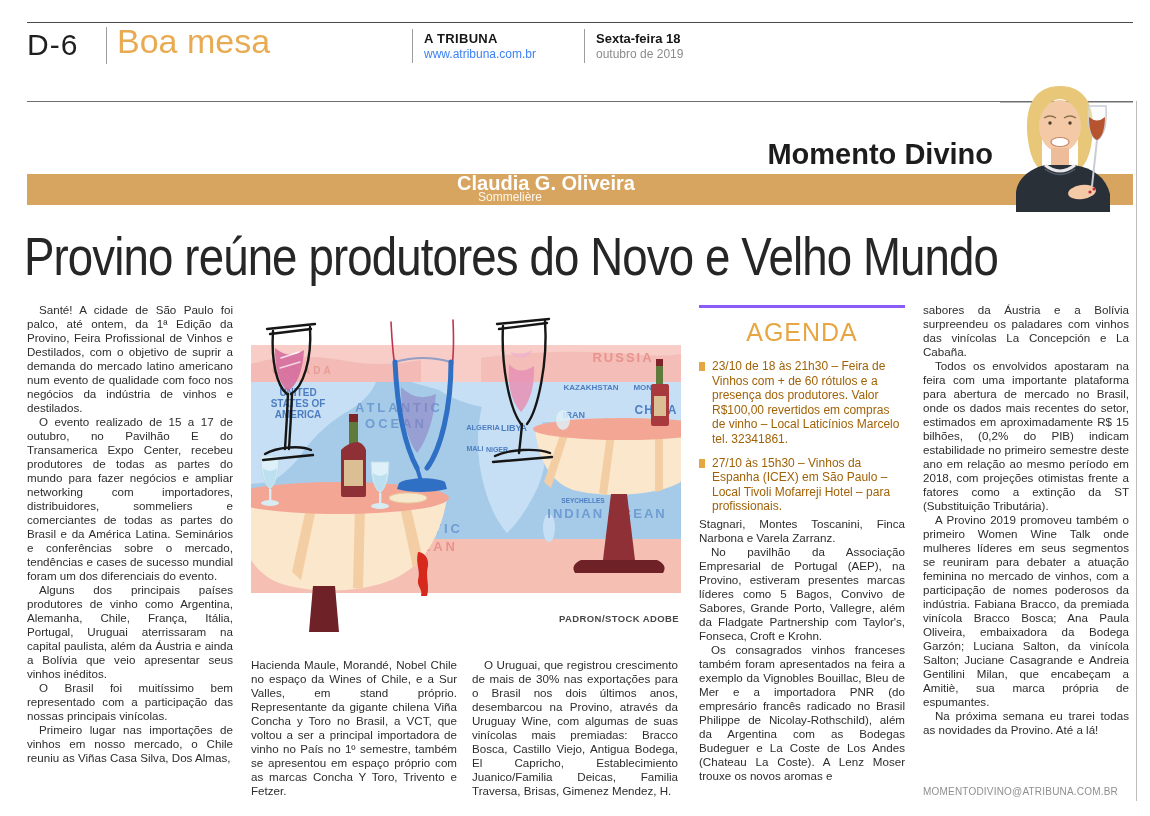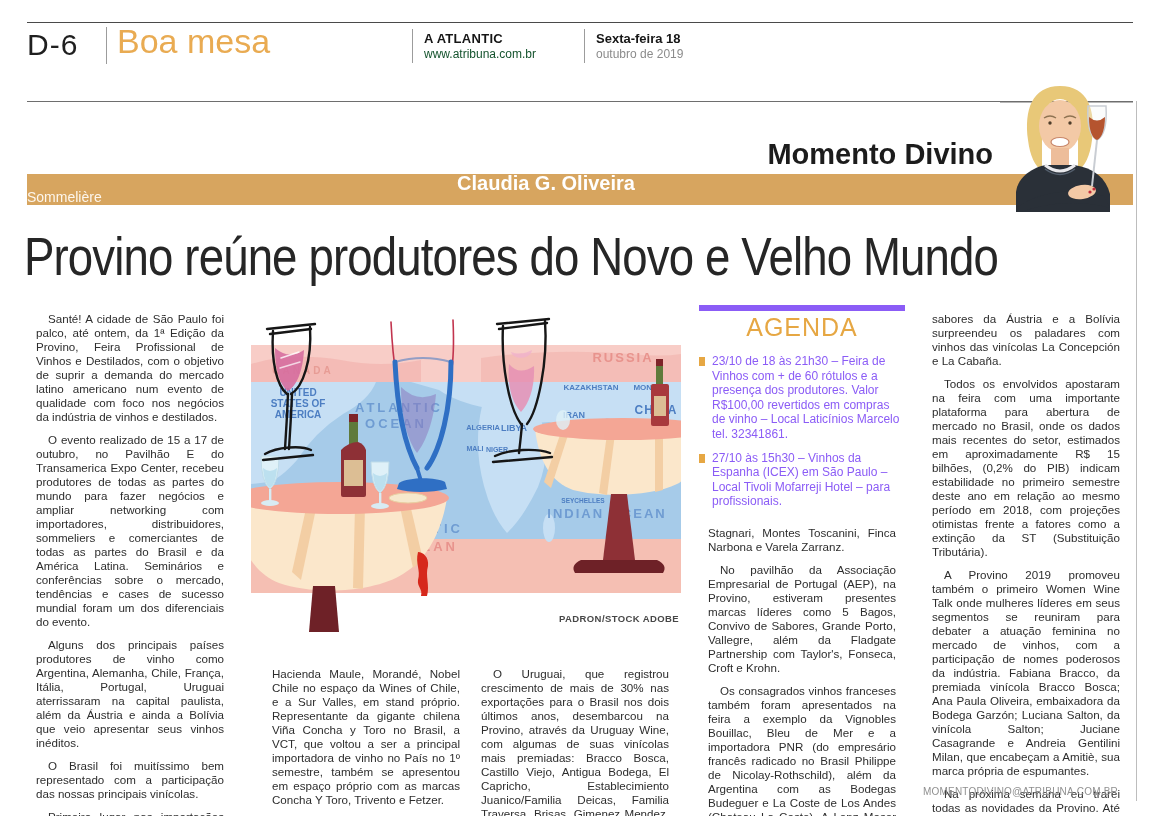--- a/index.html
+++ b/index.html
@@ -4,68 +4,68 @@
 <style>
   html,body{margin:0;padding:0;background:#ffffff;}
   .page{position:relative;width:1150px;height:816px;background:#fff;overflow:hidden;
         font-family:"Liberation Sans",sans-serif;color:#2d2d2d;}
   
   .rule-h{position:absolute;height:1px;background:#4a4a4a;}
   .rule-v{position:absolute;width:1px;background:#9c9c9c;}
   .pagenum{position:absolute;left:27px;top:28px;font-size:30px;font-weight:500;color:#1f1f1f;letter-spacing:1px;}
   .section-title{position:absolute;left:117px;top:22px;font-size:34px;font-weight:400;color:#E9AB52;}
   .brand{position:absolute;left:424px;top:31px;font-size:13px;font-weight:700;color:#161616;letter-spacing:.3px;}
-  .site{position:absolute;left:424px;top:47px;font-size:12px;color:#14532d;}
+  .site{position:absolute;left:424px;top:47px;font-size:12px;color:#3b82f6;}
   .dateline1{position:absolute;left:596px;top:31px;font-size:13px;font-weight:700;color:#161616;}
   .dateline2{position:absolute;left:596px;top:47px;font-size:12px;color:#8b8b8b;}
   
   .md-title{position:absolute;left:560px;top:138px;width:433px;text-align:right;
             font-size:29px;font-weight:700;color:#1c1c1c;}
   .gold-band{position:absolute;left:27px;top:174px;width:1106px;height:31px;background:#D7A55F;}
   .author{position:absolute;left:27px;top:176px;width:966px;text-align:center;color:#ffffff;
           font-size:20px;font-weight:700;line-height:15px;margin-left:36px;}
-  .role{position:absolute;left:27px;top:192px;width:966px;text-align:left;color:#fdf6ec;
-        font-size:14px;line-height:11px;}
+  .role{position:absolute;left:27px;top:192px;width:966px;text-align:center;color:#fdf6ec;
+        font-size:12px;line-height:11px;}
   .photo{position:absolute;left:1000px;top:80px;width:133px;height:132px;z-index:6;}
   
   .headline{position:absolute;left:24px;top:228px;width:1280px;font-size:53px;font-weight:500;
             color:#262626;letter-spacing:-1px;white-space:nowrap;
             transform:scaleX(.86);transform-origin:0 0;line-height:1.1;}
   
   .col{position:absolute;width:206px;font-size:11.6px;line-height:14px;text-align:justify;color:#2d2d2d;}
-  .col p{margin:9px;text-indent:12px;}
+  .col p{margin:0;text-indent:12px;}
   .col p.cont{text-indent:0;}
   .c1{left:27px;top:303px;}
-  .c2{left:263px;top:658px;}
+  .c2{left:251px;top:658px;}
   .c3{left:472px;top:658px;}
   .c4{left:699px;top:517px;}
   .c5{left:923px;top:303px;}
   
-  .agenda{position:absolute;left:699px;top:305px;width:206px;border-top:6px solid #8b5cf6;padding-top:0;}
+  .agenda{position:absolute;left:699px;top:305px;width:206px;border-top:3px solid #8b5cf6;padding-top:8px;}
   .agenda-title{text-align:center;font-size:25px;font-weight:500;color:#E6A743;letter-spacing:1px;margin:2px 0 12px 0;}
-  .agenda-item{position:relative;padding-left:13px;font-size:12px;line-height:14.6px;color:#8b5cf6;margin-bottom:9px;text-align:left;}
+  .agenda-item{position:relative;padding-left:13px;font-size:12px;line-height:14.6px;color:#a16207;margin-bottom:9px;text-align:left;}
   .agenda-bullet{position:absolute;left:0;top:3px;width:6px;height:9px;background:#E6A743;}
   
   .email{position:absolute;left:923px;top:786px;font-size:10px;color:#8f8f8f;letter-spacing:.2px;}
   
   .right-rule{position:absolute;left:1136px;top:101px;width:1px;height:700px;background:#bdbdbd;}
   
   .illus{position:absolute;left:251px;top:302px;width:430px;height:330px;}
 </style>
 </head>
 <body>
 
 <div class="page">
 
   <div class="rule-h" style="left:27px;top:22px;width:1106px;"></div>
   <div class="pagenum">D-6</div>
   <div class="rule-v" style="left:106px;top:27px;height:37px;"></div>
   <div class="section-title">Boa mesa</div>
   <div class="rule-v" style="left:412px;top:29px;height:34px;"></div>
-  <div class="brand">A ATLANTIC</div>
+  <div class="brand">A TRIBUNA</div>
   <div class="site">www.atribuna.com.br</div>
   <div class="rule-v" style="left:584px;top:29px;height:34px;"></div>
   <div class="dateline1">Sexta-feira 18</div>
   <div class="dateline2">outubro de 2019</div>
   <div class="rule-h" style="left:27px;top:101px;width:1106px;background:#6e6e6e;"></div>
 
   <div class="md-title">Momento Divino</div>
   <div class="gold-band"></div>
   <div class="author">Claudia G. Oliveira</div>
   <div class="role">Sommelière</div>

